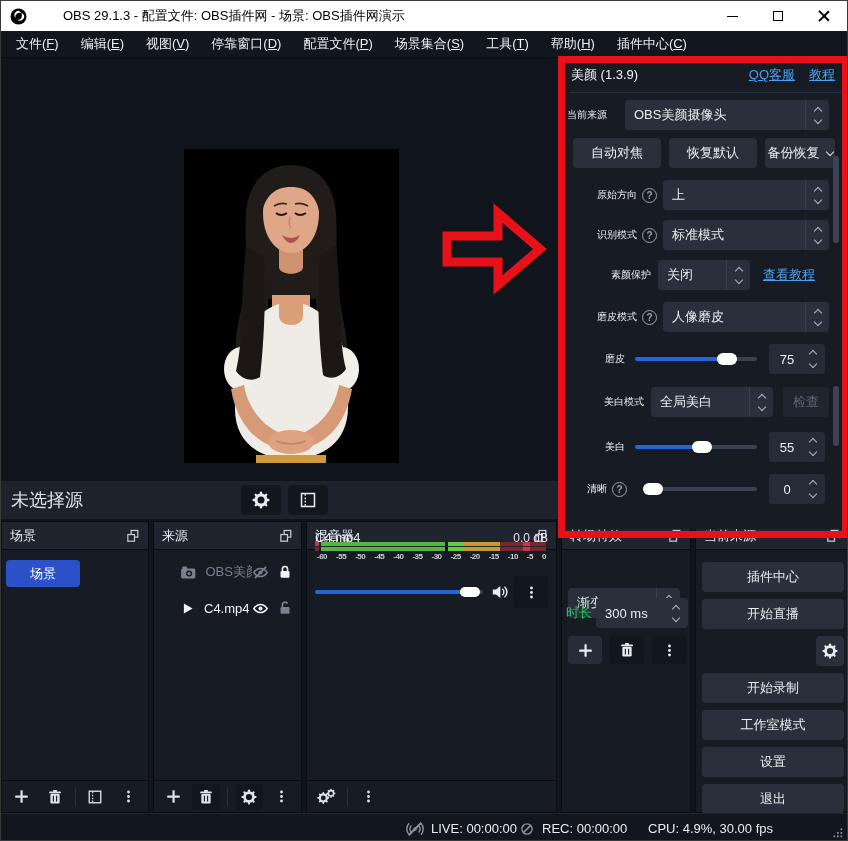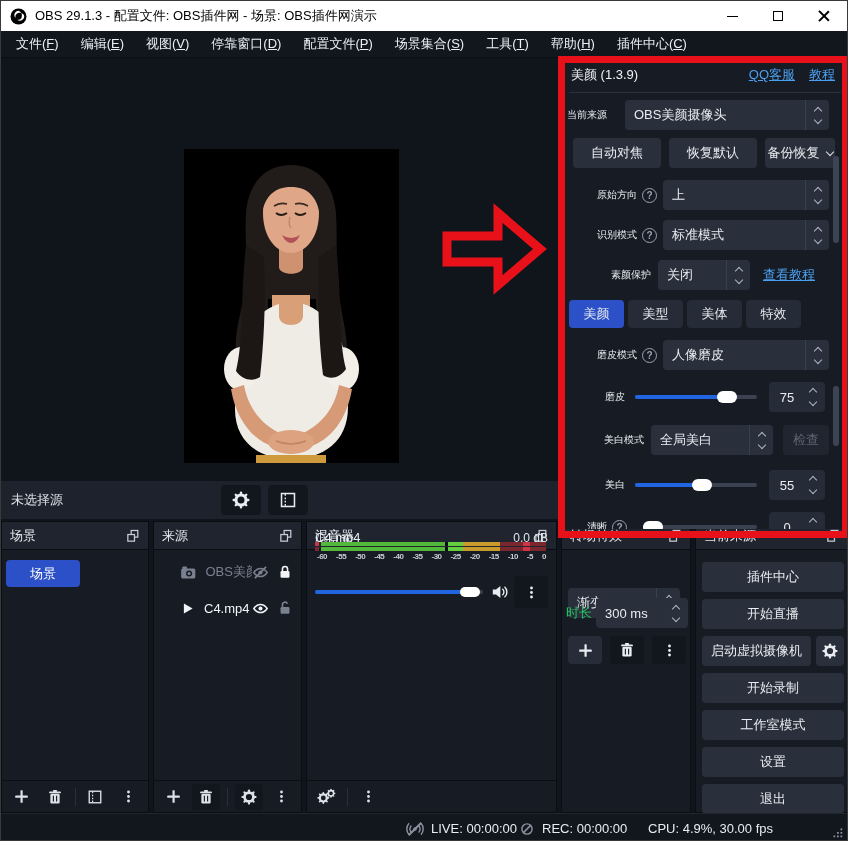--- a/index.html
+++ b/index.html
@@ -1,21 +1,21 @@
 <!DOCTYPE html>
 <html><head>
 <meta charset="utf-8">
 <style>
   * { margin:0; padding:0; box-sizing:border-box; }
   html,body { background:#000; }
   body { font-family:"Liberation Sans","DejaVu Sans",sans-serif; }
   .app { position:relative; width:848px; height:841px; background:#10141b; overflow:hidden; border:1px solid #3a3a3a; }
 
   
-  .titlebar { position:relative; height:30px; background:#ffffff; display:flex; align-items:center; }
+  .titlebar { position:relative; height:30px; background:#ffffff; display:flex; align-items:center;gap:28px; }
   .titlebar .logo { width:17px; height:17px; margin:0 8px 0 9px; }
   .titlebar .title { font-size:13px; color:#000; }
   .win-btns { margin-left:auto; display:flex; height:100%; }
   .win-btn { width:46px; height:100%; display:flex; align-items:center; justify-content:center; }
   .glyph-min { width:11px; height:0; border-top:1.6px solid #000; }
   .glyph-max { width:10px; height:10px; border:1.2px solid #000; }
   .glyph-close { position:relative; width:12px; height:12px; }
   .glyph-close:before,.glyph-close:after { content:""; position:absolute; left:5px; top:-1px; width:1.6px; height:14px; background:#000; }
   .glyph-close:before { transform:rotate(45deg); } .glyph-close:after { transform:rotate(-45deg); }
 
@@ -26,21 +26,21 @@
   
   .workspace { position:relative; width:848px; height:755px; background:#10141b; }
 
   .video-frame { position:absolute; left:183px; top:91px; width:215px; height:314px; background:#000; }
   .video-frame svg { display:block; }
 
   .hl-arrow { position:absolute; left:438px; top:145px; }
 
   
   .srcbar { position:absolute; left:0; top:423px; width:557px; height:38px; background:#1d222c; display:flex; align-items:center; }
-  .srcbar .nosel { font-size:13px; color:#dfe3e9; margin-left:10px;text-align:right; }
+  .srcbar .nosel { font-size:18px; color:#dfe3e9; margin-left:10px;text-align:right; }
   .srcbar .btn-dark { width:40px; height:30px; background:#12161d; border-radius:4px; display:flex; align-items:center; justify-content:center; }
   .srcbar .btn-dark:nth-of-type(1){ margin-left:158px; }
   .srcbar .btn-dark + .btn-dark { margin-left:7px; }
 
   
   .dock { position:absolute; top:463px; height:292px; background:#161b24; border:1px solid #0a0d13; }
   .dock-header { height:28px; background:#1f242e; border-bottom:1px solid #0a0d13; display:flex; align-items:center; padding:0 8px; }
   .dock-title { font-size:13px; color:#e4e8ee; }
   .float-btn { margin-left:auto; color:#c6ccd5; display:flex; }
   .dock-toolbar { position:absolute; left:0; right:0; bottom:0; height:32px; border-top:1px solid #0a0d13; display:flex; align-items:center; padding:0 7px; gap:7px; color:#dde1e8; }
@@ -528,21 +528,20 @@
       <div class="dock-header">
         <span class="dock-title">当前来源</span>
         <span class="float-btn">
             <svg class="icon" width="14" height="14" viewBox="0 0 19 19">
               <use href="#i-float"></use>
             </svg>
           </span>
       </div>
       <div class="ctl-btn" style="top:77px">开始直播</div>
       <div class="ctl-btn" style="top:40px">插件中心</div>
-      <div class="ctl-btn ctl-vcam" style="top:114px">启动虚拟摄像机</div>
       <div class="ctl-vcam-gear" style="top:114px">
         <svg class="icon" width="16" height="16" viewBox="0 0 20 20">
             <use href="#i-gear"></use>
           </svg>
       </div>
       <div class="ctl-btn" style="top:151px">开始录制</div>
       <div class="ctl-btn" style="top:188px">工作室模式</div>
       <div class="ctl-btn" style="top:225px">设置</div>
       <div class="ctl-btn" style="top:262px">退出</div>
     </div>
@@ -606,26 +605,20 @@
         <div class="dd" style="width:92px">
           <span class="dtext">关闭</span>
           <span class="spincol">
               <i class="chev up"></i>
               <i class="chev down"></i>
             </span>
         </div>
         <a class="plink" style="margin-left:13px">查看教程</a>
       </div>
 
-      <div class="tabs">
-        <span class="tab active">美颜</span>
-        <span class="tab">美型</span>
-        <span class="tab">美体</span>
-        <span class="tab">特效</span>
-      </div>
 
       <div class="prow" style="margin-top:12px">
         <span class="lbl r" style="width:70px">磨皮模式</span>
         <span class="q-icon">?</span>
         <div class="dd" style="flex:1">
           <span class="dtext">人像磨皮</span>
           <span class="spincol">
               <i class="chev up"></i>
               <i class="chev down"></i>
             </span>

